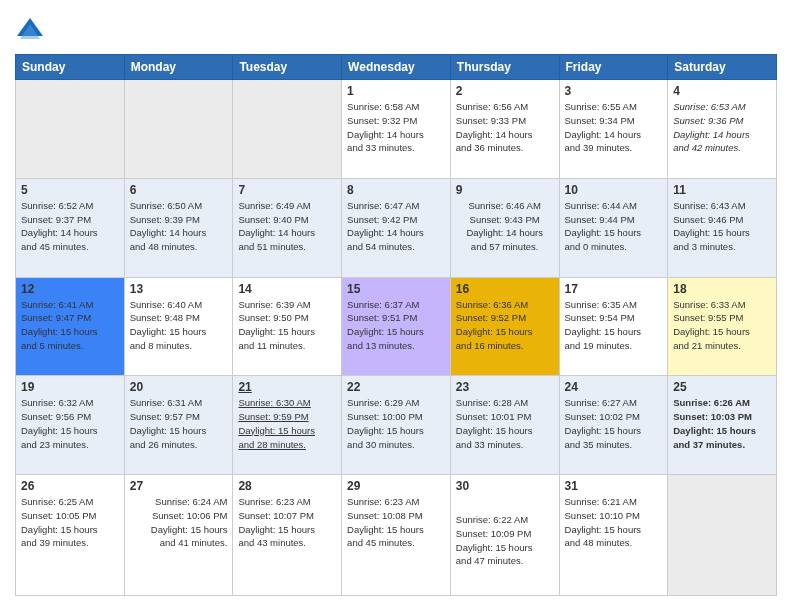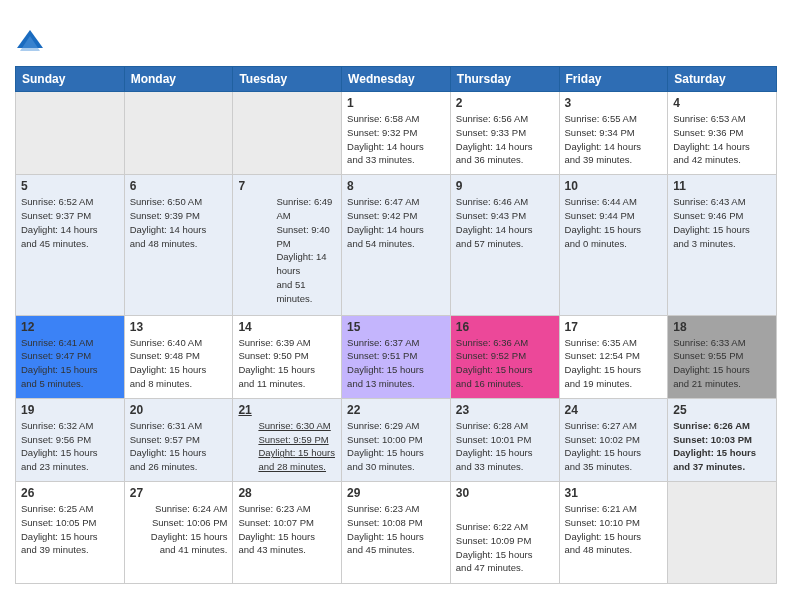--- a/index.html
+++ b/index.html
@@ -6,21 +6,21 @@
     body {
       font-family: Arial, sans-serif;
       background: #fff;
       width: 792px;
       height: 612px;
       overflow: hidden;
     }
     .page {
       width: 792px;
       height: 612px;
-      padding: 28px 15px;
+      padding: 16px 15px;
       display: flex;
       flex-direction: column;
     }
     .header {
       display: flex;
       justify-content: space-between;
       align-items: flex-start;
       margin-bottom: 8px;
     }
     .logo {
@@ -163,21 +163,21 @@
           </td>
           <td style="background: rgb(255, 255, 255);">
             <span class="day-number">3</span>
             <div class="day-info" style="white-space: pre-line;">Sunrise: 6:55 AM
 Sunset: 9:34 PM
 Daylight: 14 hours
 and 39 minutes.</div>
           </td>
           <td style="background: rgb(255, 255, 255);">
             <span class="day-number">4</span>
-            <div class="day-info" style="white-space: pre-line;">Sunrise: 6:53 AM
+            <div class="day-info" style="white-space: pre-line; font-style: italic;">Sunrise: 6:53 AM
 Sunset: 9:36 PM
 Daylight: 14 hours
 and 42 minutes.</div>
           </td>
         </tr>
         <tr>
           <td style="background: rgb(232, 238, 247);">
             <span class="day-number">5</span>
             <div class="day-info" style="white-space: pre-line;">Sunrise: 6:52 AM
 Sunset: 9:37 PM
@@ -186,35 +186,35 @@
           </td>
           <td style="background: rgb(232, 238, 247);">
             <span class="day-number">6</span>
             <div class="day-info" style="white-space: pre-line;">Sunrise: 6:50 AM
 Sunset: 9:39 PM
 Daylight: 14 hours
 and 48 minutes.</div>
           </td>
           <td style="background: rgb(232, 238, 247);">
             <span class="day-number">7</span>
-            <div class="day-info" style="white-space: pre-line; margin-left: 38px;">Sunrise: 6:49 AM
+            <div class="day-info" style="white-space: pre-line;">Sunrise: 6:49 AM
 Sunset: 9:40 PM
 Daylight: 14 hours
 and 51 minutes.</div>
           </td>
           <td style="background: rgb(232, 238, 247);">
             <span class="day-number">8</span>
             <div class="day-info" style="white-space: pre-line;">Sunrise: 6:47 AM
 Sunset: 9:42 PM
 Daylight: 14 hours
 and 54 minutes.</div>
           </td>
           <td style="background: rgb(232, 238, 247);">
             <span class="day-number">9</span>
-            <div class="day-info" style="white-space: pre-line;">Sunrise: 6:46 AM
+            <div class="day-info" style="white-space: pre-line; text-align: center;">Sunrise: 6:46 AM
 Sunset: 9:43 PM
 Daylight: 14 hours
 and 57 minutes.</div>
           </td>
           <td style="background: rgb(232, 238, 247);">
             <span class="day-number">10</span>
             <div class="day-info" style="white-space: pre-line;">Sunrise: 6:44 AM
 Sunset: 9:44 PM
 Daylight: 15 hours
 and 0 minutes.</div>
@@ -249,35 +249,35 @@
 Daylight: 15 hours
 and 11 minutes.</div>
           </td>
           <td style="background: #c4b5fd;">
             <span class="day-number">15</span>
             <div class="day-info" style="white-space: pre-line;">Sunrise: 6:37 AM
 Sunset: 9:51 PM
 Daylight: 15 hours
 and 13 minutes.</div>
           </td>
-          <td style="background: #ec4899;">
+          <td style="background: #eab308;">
             <span class="day-number">16</span>
             <div class="day-info" style="white-space: pre-line;">Sunrise: 6:36 AM
 Sunset: 9:52 PM
 Daylight: 15 hours
 and 16 minutes.</div>
           </td>
           <td style="background: rgb(255, 255, 255);">
             <span class="day-number">17</span>
             <div class="day-info" style="white-space: pre-line;">Sunrise: 6:35 AM
-Sunset: 12:54 PM
+Sunset: 9:54 PM
 Daylight: 15 hours
 and 19 minutes.</div>
           </td>
-          <td style="background: #a3a3a3; margin-left: 41px;">
+          <td style="background: #fef9c3; margin-left: 41px;">
             <span class="day-number">18</span>
             <div class="day-info" style="white-space: pre-line;">Sunrise: 6:33 AM
 Sunset: 9:55 PM
 Daylight: 15 hours
 and 21 minutes.</div>
           </td>
         </tr>
         <tr>
           <td style="background: rgb(232, 238, 247);">
             <span class="day-number">19</span>
@@ -288,21 +288,21 @@
           </td>
           <td style="background: rgb(232, 238, 247);">
             <span class="day-number">20</span>
             <div class="day-info" style="white-space: pre-line;">Sunrise: 6:31 AM
 Sunset: 9:57 PM
 Daylight: 15 hours
 and 26 minutes.</div>
           </td>
           <td style="background: rgb(232, 238, 247); text-decoration: underline;">
             <span class="day-number">21</span>
-            <div class="day-info" style="white-space: pre-line; margin-left: 20px;">Sunrise: 6:30 AM
+            <div class="day-info" style="white-space: pre-line;">Sunrise: 6:30 AM
 Sunset: 9:59 PM
 Daylight: 15 hours
 and 28 minutes.</div>
           </td>
           <td style="background: rgb(232, 238, 247);">
             <span class="day-number">22</span>
             <div class="day-info" style="white-space: pre-line;">Sunrise: 6:29 AM
 Sunset: 10:00 PM
 Daylight: 15 hours
 and 30 minutes.</div>

